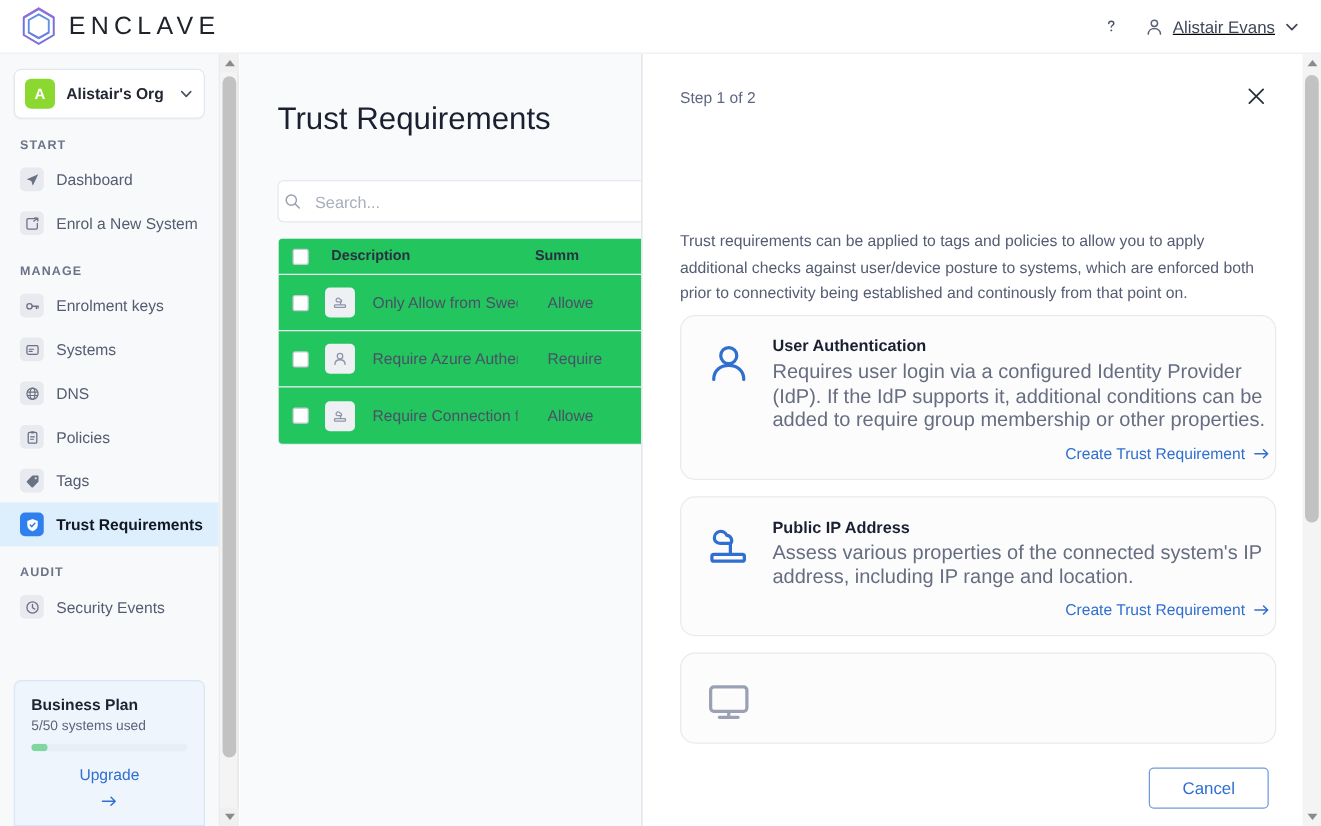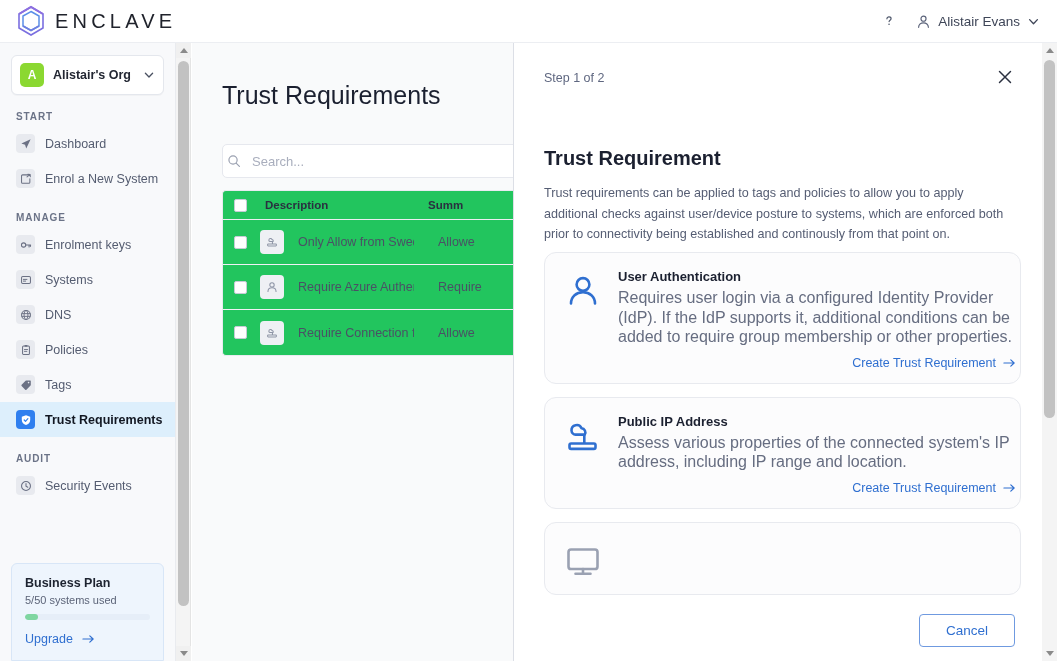--- a/index.html
+++ b/index.html
@@ -24,21 +24,21 @@
   .logo-mark { width: 30px; height: 32px; flex: none; }
   .logo-text {
     margin-left: 9px;
     font-size: 20px;
     letter-spacing: 4.2px;
     color: #20232c;
     font-weight: 400;
   }
   .topbar-right {
     margin-left: auto; margin-right: 17px;
-    display: flex; align-items: center; gap: 18px;
+    display: flex; align-items: center; gap: 18px; text-decoration: underline;
   }
   .help-icon { width: 18px; height: 18px; display:block; cursor: pointer; }
   .user-menu {
     display: flex; align-items: center; gap: 7px;
     cursor: pointer;
   }
   .user-name { font-size: 13.5px; color: #3f4658; }
   .person-glyph { width: 15px; height: 15px; display:block; }
   .chev { width: 13px; height: 13px; display: block; }
 
@@ -111,21 +111,21 @@
   }
   .plan-title { font-size: 12.5px; font-weight: 700; color: #1d2330; }
   .plan-sub { font-size: 11px; color: #5c6478; margin-top: 4px; }
   .plan-bar {
     margin-top: 8px; height: 6px; width: 100%;
     background: #e6eef8; border-radius: 3px; overflow: hidden;
   }
   .plan-bar > i { display: block; height: 100%; background: #7fd6a1; border-radius: 3px; }
   .plan-upgrade {
     margin-top: 12px; font-size: 12.5px; color: #2f6fd0;
-    display: flex; align-items: center; gap: 9px; cursor: pointer;
+    display: flex; align-items: center; gap: 9px; cursor: pointer; flex-direction: column;
   }
 
   
   .sb-scroll {
     position: absolute; top: 43px; left: 176px; width: 15px; height: 618px;
     background: #f4f4f4; border-right: 1px solid #e4e4e4;
     z-index: 20;
   }
   .sb-arrow {
     position: absolute; left: 0; width: 15px; height: 15px;
@@ -521,21 +521,20 @@
 
 <div class="panel">
   <div class="panel-step">Step 1 of 2</div>
 
   <div class="panel-close">
     <svg viewBox="0 0 20 20">
       <path d="M4.5 4.5 L15.5 15.5 M15.5 4.5 L4.5 15.5" stroke="#2b3140" stroke-width="1.45" stroke-linecap="round"></path>
     </svg>
   </div>
 
-  <div class="panel-h1">Trust Requirement</div>
   <div class="panel-desc">Trust requirements can be applied to tags and policies to allow you to apply additional checks against user/device posture to systems, which are enforced both prior to connectivity being established and continously from that point on.</div>
 
   <div class="cards">
 
     <div class="card">
       <div class="card-ic">
         <svg width="40" height="40" viewBox="0 0 40 40">
           <circle cx="20" cy="13.5" r="6.4" fill="none" stroke="#2f6fd0" stroke-width="2.6"></circle>
           <path d="M8 32.5 c0 -7.2 5.5 -11.2 12 -11.2 s12 4 12 11.2" fill="none" stroke="#2f6fd0" stroke-width="2.6" stroke-linecap="round"></path>
         </svg>

